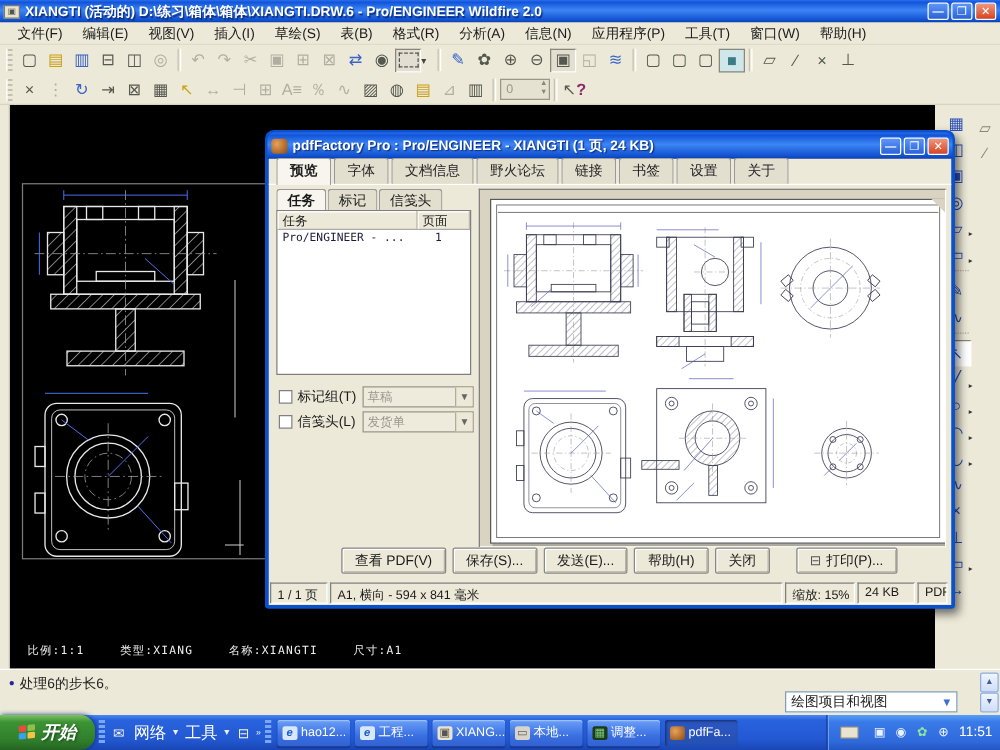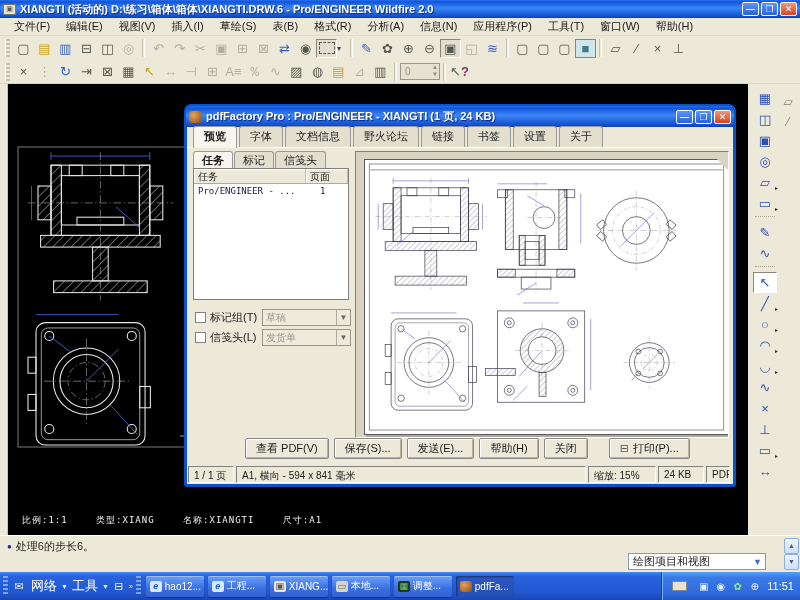--- a/index.html
+++ b/index.html
@@ -54,21 +54,21 @@
   
   .rtools{position:absolute;right:22px;top:88px;width:26px;display:flex;flex-direction:column;align-items:center}
   .rtools .ic{color:#2b4fb8;font-size:13px;height:21px;width:24px;position:relative}
   .rtools .fly::after{content:"▸";position:absolute;right:-1px;bottom:2px;font-size:6px;color:#333}
   .rtools .ic.sel{background:#fff;border:1px solid #8a8678;border-color:#8a8678 #fff #fff #8a8678}
   .rtools .rsep{width:20px;height:4px;border-top:1px dotted #b0ac9a;margin:2px 0}
   .rtools2{position:absolute;right:2px;top:92px;width:20px;display:flex;flex-direction:column;align-items:center}
   .rtools2 .ic{color:#8a8678;font-size:12px;height:20px}
 
   
-  .dialog{position:absolute;left:184px;top:104px;width:552px;height:383px;z-index:10;
+  .dialog{position:absolute;left:212px;top:104px;width:552px;height:383px;z-index:10;
     background:#ece9d8;border:3px solid #0a52cc;border-radius:7px 7px 3px 3px;
     box-shadow:3px 4px 8px rgba(0,0,0,.55)}
   .dtitle{height:21px;margin:-1px -1px 0 -1px;border-radius:5px 5px 0 0;
     background:linear-gradient(180deg,#2a6ff0 0%,#1254d8 10%,#3c86f6 45%,#1150cf 90%,#0b3ea8 100%);
     display:flex;align-items:center;padding:0 3px;color:#fff}
   .dtitle .ttl{flex:1;font-weight:bold;font-size:11px;white-space:nowrap;overflow:hidden;text-shadow:1px 1px 1px #0a2a7a}
   .dico{width:13px;height:12px;border-radius:3px;background:radial-gradient(circle at 35% 35%,#e8a25a,#8a4a14);margin-right:4px}
   .dtabs{display:flex;align-items:flex-end;height:21px;padding:2px 6px 0 6px;border-bottom:1px solid #fff}
   .dtab{padding:2px 10px 3px 10px;margin-right:2px;border:1px solid #999;border-bottom:none;
     border-radius:3px 3px 0 0;background:#e2dfcf;color:#222}
@@ -103,21 +103,21 @@
 
   .dbuttons{position:absolute;left:0;right:0;bottom:22px;height:24px;display:flex;padding-left:58px}
   .xpbtn{height:21px;padding:0 10px;margin-right:5px;font-size:11px;background:#ece9d8;
     border:1px solid #888;border-radius:2px;box-shadow:inset 1px 1px 0 #fff,inset -1px -1px 0 #b8b4a2;
     display:flex;align-items:center;white-space:nowrap}
   .xpbtn .pico{font-size:11px;color:#555;margin-right:4px}
   .printgap{margin-left:16px}
   .dstatus{position:absolute;left:1px;right:1px;bottom:1px;height:17px;display:flex;font-size:10px}
   .dseg{border-top:1px solid #808080;border-left:1px solid #808080;border-bottom:1px solid #fff;
     border-right:1px solid #fff;padding:2px 5px;margin-right:2px;white-space:nowrap;overflow:hidden}
-  .seg-pages{width:46px}.seg-paper{flex:1}.seg-zoom{width:68px}.seg-size{width:46px}.seg-pdf{width:24px}
+  .seg-pages{width:46px}.seg-paper{flex:1}.seg-zoom{width:56px}.seg-size{width:46px}.seg-pdf{width:24px}
 
   
   .msgarea{position:absolute;left:0;top:535px;width:800px;height:37px;background:#ece9d8;
     border-top:1px solid #fff}
   .msgline{padding:3px 0 0 7px;color:#222}
   .msgline .bullet{color:#26269a;font-size:8px;vertical-align:1px;margin-right:4px}
   .filterbox{position:absolute;left:628px;top:17px;width:138px;height:17px;background:#fff;
     border:1px solid #7f9db9;display:flex;align-items:center;padding-left:4px;font-size:11px;color:#222}
   .filterbox .farr{margin-left:auto;color:#3a6ed0;font-size:9px;padding-right:3px}
   .mscroll{position:absolute;right:1px;top:2px;width:15px;height:33px}
@@ -599,20 +599,29 @@
       <span>绘图项目和视图</span>
       <span class="farr">▼</span>
     </div>
     <div class="mscroll">
       <div class="sbtn">▲</div>
       <div class="sbtn">▼</div>
     </div>
   </div>
 
   <div class="taskbar">
+    <div class="startbtn">
+      <div class="flag">
+          <i class="f1"></i>
+          <i class="f2"></i>
+          <i class="f3"></i>
+          <i class="f4"></i>
+        </div>
+      <span>开始</span>
+    </div>
     <div class="qsep"></div>
     <div class="quick">
       <div class="qic">✉</div>
       <span class="qlbl">网络</span>
       <span class="qdn">▼</span>
       <span class="qlbl">工具</span>
       <span class="qdn">▼</span>
       <div class="qic">⊟</div>
       <span class="qdn">»</span>
     </div>

